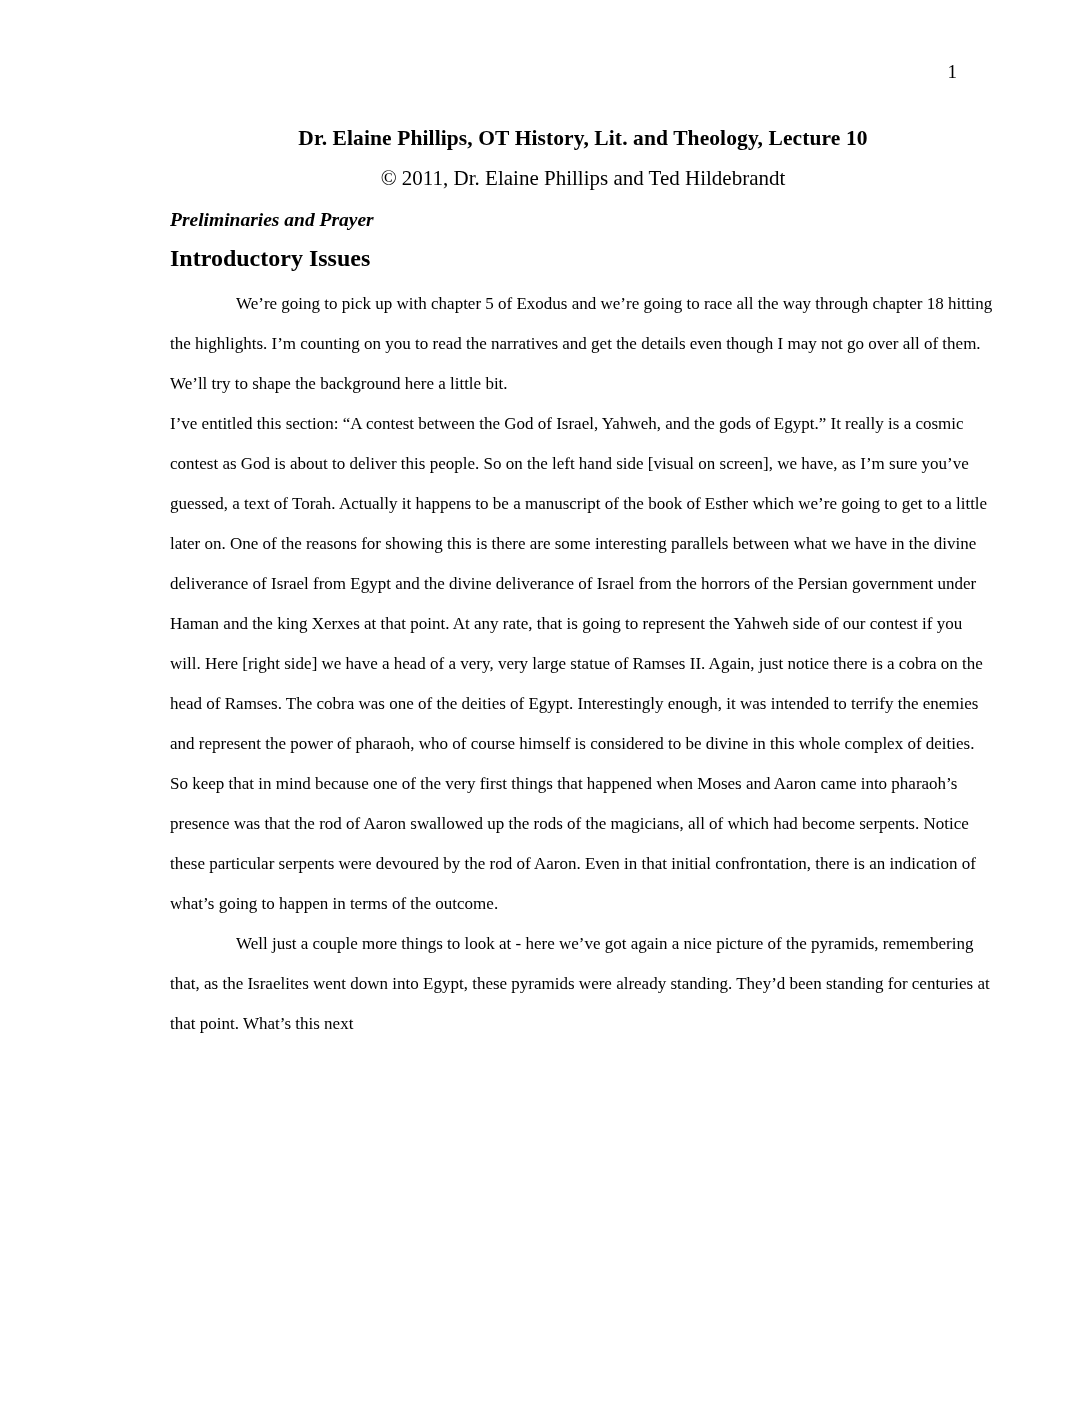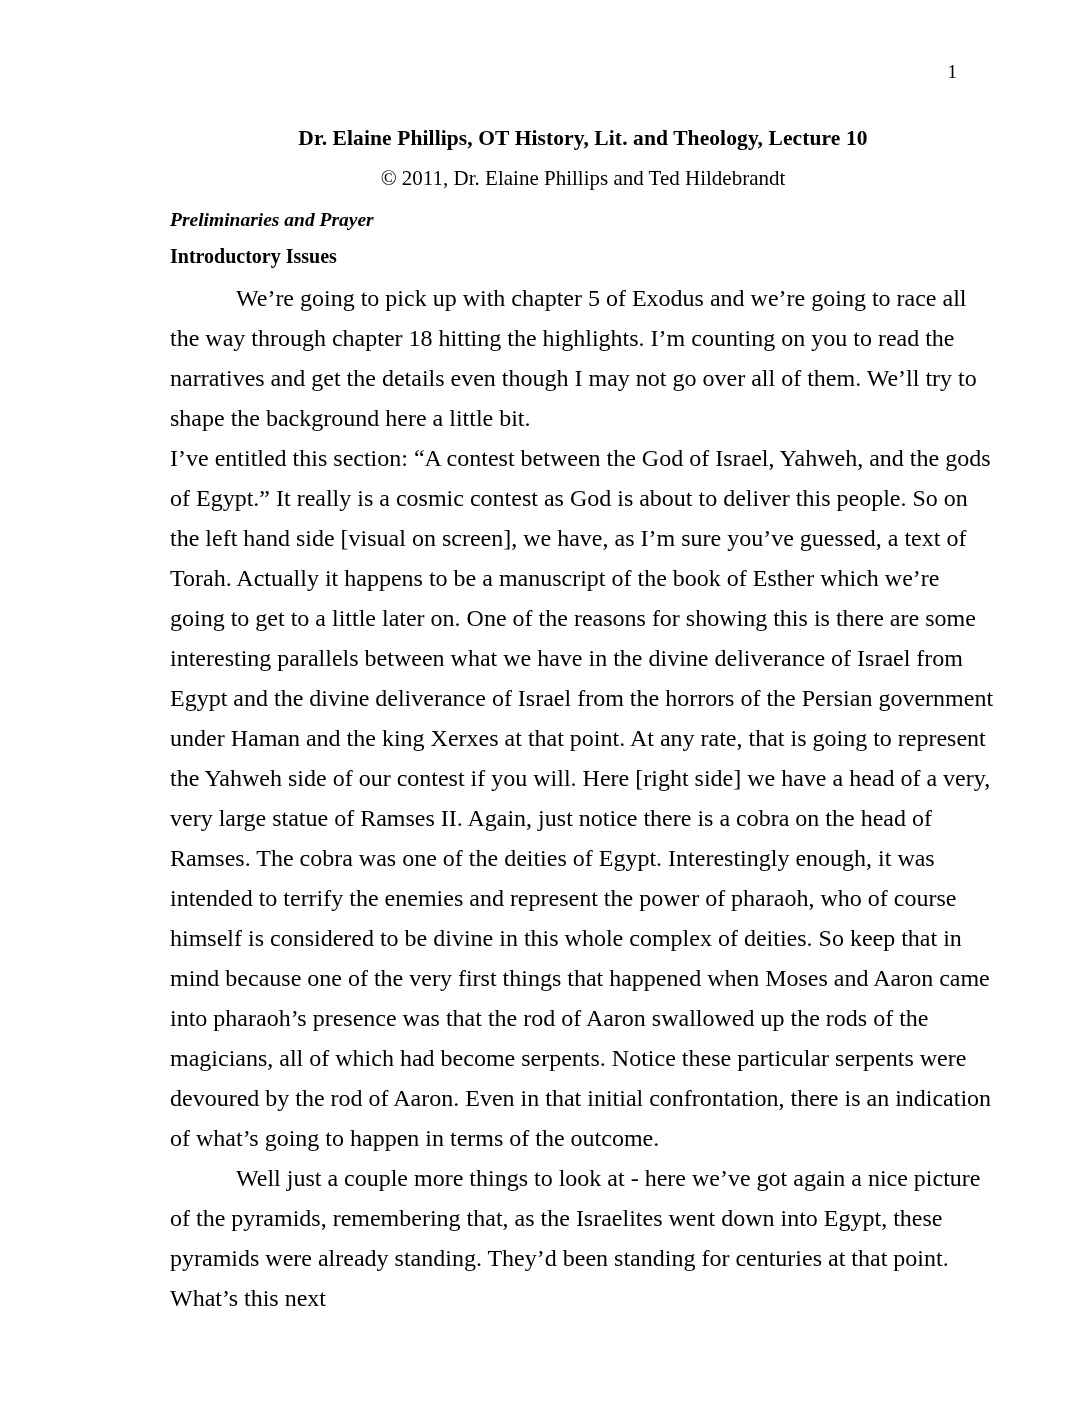--- a/index.html
+++ b/index.html
@@ -55,32 +55,32 @@
   .heading-italic {
     font-weight: bold;
     font-style: italic;
     font-size: 19.5px;
     line-height: 1.3;
     margin: 0 0 11px 0;
     font-family: Liberation Serif, serif;
   }
   .heading-bold {
     font-weight: bold;
-    font-size: 20px;
+    font-size: 24px;
     line-height: 1.3;
     margin: 0 0 9px 0;
   }
   .section-heading {
     font-weight: bold;
     font-size: 19.5px;
     line-height: 1.3;
     margin: 15px 0 6px 0;
   }
   p.body-text {
-    font-size: 24px;
+    font-size: 17px;
     line-height: 40px;
     margin: 0;
     text-align: left;
   }
   p.indent {
     text-indent: 66px;
   }
 </style>
 </head>
 <body>

